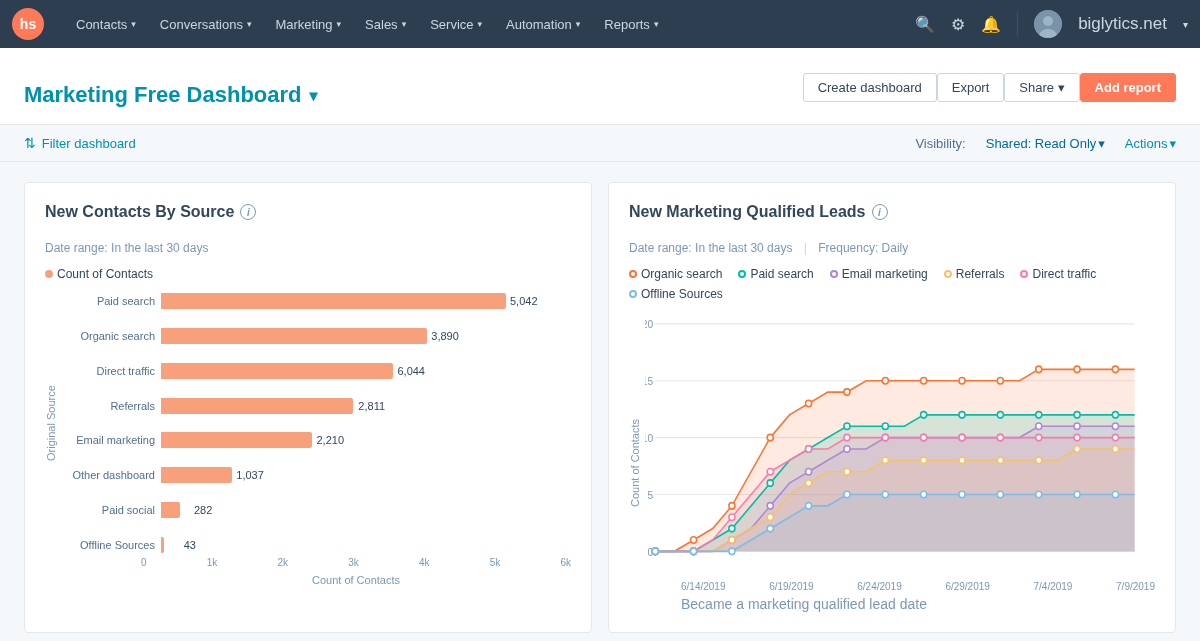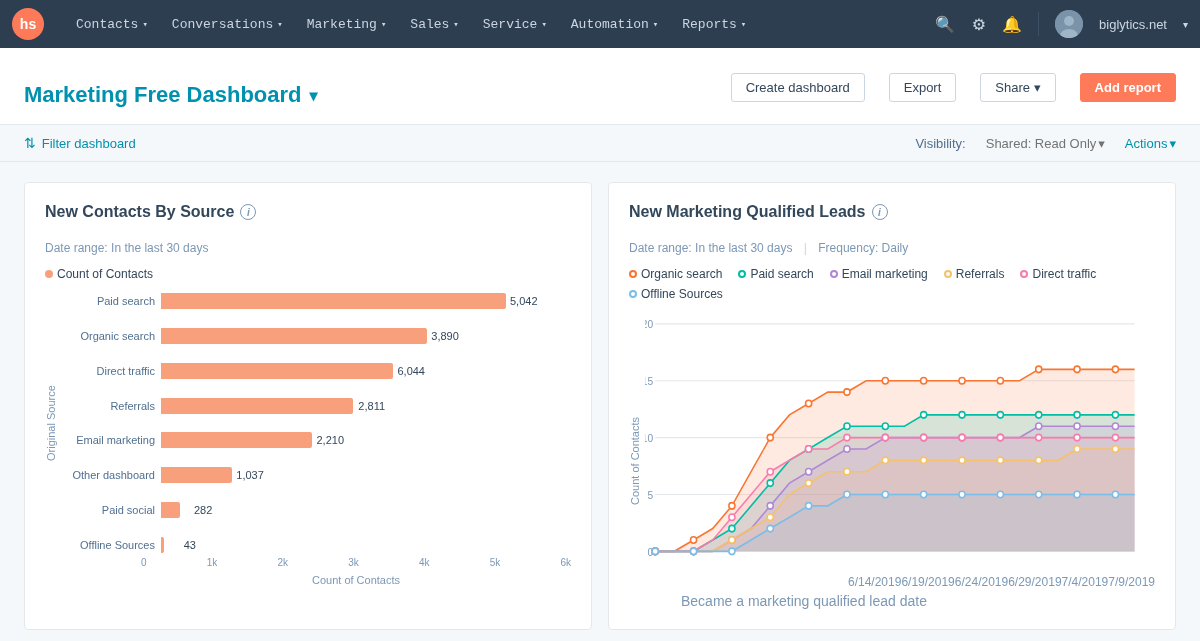--- a/index.html
+++ b/index.html
@@ -2,43 +2,43 @@
 <html><head>
   <meta charset="utf-8">
   <style>
     * { box-sizing: border-box; margin: 0; padding: 0; }
     body { font-family: -apple-system, BlinkMacSystemFont, 'Segoe UI', Helvetica, Arial, sans-serif; background: #f5f8fa; font-size: 13px; color: #33475b; }
 
     
     .nav { background: #2d3e50; display: flex; align-items: center; height: 48px; padding: 0 12px; }
     .nav-logo { width: 32px; height: 32px; margin-right: 20px; flex-shrink: 0; }
     .nav-logo svg { width: 32px; height: 32px; }
-    .nav-items { display: flex; align-items: center; flex: 1; font-family: Liberation Mono, monospace; }
+    .nav-items { display: flex; align-items: center; flex: 1; }
     .nav-item { color: #cbd6e2; font-size: 13px; padding: 0 12px; height: 48px; display: flex; align-items: center; cursor: pointer; white-space: nowrap; }
     .nav-item .arrow { margin-left: 4px; font-size: 9px; }
     .nav-right { display: flex; align-items: center; gap: 16px; margin-left: auto; }
     .nav-icon { color: #cbd6e2; font-size: 16px; cursor: pointer; }
     .nav-divider { width: 1px; height: 24px; background: #3d5166; }
     .nav-avatar { width: 28px; height: 28px; border-radius: 50%; background: #7b93a8; display: flex; align-items: center; justify-content: center; overflow: hidden; }
-    .nav-user { color: #cbd6e2; font-size: 13px; cursor: pointer; }
+    .nav-user { color: #cbd6e2; font-size: 17px; cursor: pointer; }
 
     
     .page-header { background: #fff; padding: 18px 24px 16px; border-bottom: 1px solid #e5e8eb; display: flex; align-items: center; }
     .dashboard-title { font-size: 22px; font-weight: 600; color: #0091ae; display: flex; align-items: center; gap: 8px; margin-top: 16px; }
     .dashboard-title-arrow { color: #0091ae; font-size: 16px; cursor: pointer; }
-    .header-actions { margin-left: auto; display: flex; gap: 24px; align-items: flex-end; }
+    .header-actions { margin-left: auto; display: flex; gap: 0; align-items: flex-end; }
     .btn-outline { border: 1px solid #cbd6e2; background: #fff; color: #33475b; padding: 6px 14px; border-radius: 3px; font-size: 13px; cursor: pointer; display: flex; align-items: center; gap: 4px; }
     .btn-primary { background: #ff7a59; border: 1px solid #ff7a59; color: #fff; padding: 6px 14px; border-radius: 3px; font-size: 13px; cursor: pointer; font-weight: 600; }
 
     
     .toolbar { background: #f5f8fa; padding: 10px 24px; display: flex; align-items: center; border-bottom: 1px solid #e5e8eb; }
     .filter-btn { color: #0091ae; font-size: 13px; cursor: pointer; display: flex; align-items: center; gap: 6px; }
     .toolbar-right { margin-left: auto; display: flex; align-items: center; gap: 20px; font-size: 13px; color: #516f90; }
     .toolbar-right .visibility-label { color: #516f90; }
-    .toolbar-right .visibility-value { color: #737373; cursor: pointer; display: flex; align-items: center; gap: 2px; }
+    .toolbar-right .visibility-value { color: #0369a1; cursor: pointer; display: flex; align-items: center; gap: 2px; }
     .toolbar-right .actions-btn { color: #0091ae; cursor: pointer; display: flex; align-items: center; gap: 2px; }
 
     
     .content { padding: 20px 24px; display: flex; gap: 16px; }
 
     
     .card { background: #fff; border: 1px solid #e5e8eb; border-radius: 4px; padding: 20px; flex: 1; min-width: 0; }
 
     
     .chart-title { font-size: 16px; font-weight: 600; color: #33475b; display: flex; align-items: center; gap: 6px; margin-bottom: 20px; }
@@ -62,21 +62,21 @@
     .bar-fill { height: 100%; background: #f8a07b; border-radius: 0 2px 2px 0; position: relative; }
     .bar-value { position: absolute; right: -32px; top: 50%; transform: translateY(-50%); font-size: 11px; color: #33475b; white-space: nowrap; }
     .bar-x-axis { display: flex; justify-content: space-between; padding: 4px 0 0 96px; font-size: 10px; color: #7c98b6; }
     .bar-x-title { text-align: center; font-size: 11px; color: #7c98b6; margin-top: 6px; padding-left: 96px; }
 
     
     .line-chart-area { position: relative; width: 100%; height: 260px; }
     .line-chart-svg { width: 100%; height: 100%; }
 
     
-    .x-axis-labels { display: flex; justify-content: flex-end; padding: 0 0 0 36px; font-size: 12px; color: #7c98b6; margin-top: 2px; }
+    .x-axis-labels { display: flex; justify-content: space-between; padding: 0 0 0 36px; font-size: 10px; color: #7c98b6; margin-top: 8px; }
     .x-axis-title { text-align: left; font-size: 14px; color: #7c98b6; margin-top: 4px; padding-left: 36px; }
     .line-y-label { writing-mode: vertical-rl; transform: rotate(180deg); font-size: 11px; color: #7c98b6; text-align: center; margin-right: 4px; flex-shrink: 0; }
   </style>
 </head>
 <body>
 
 <nav class="nav">
   <div class="nav-logo">
     <svg viewBox="0 0 32 32" fill="none">
       <circle cx="16" cy="16" r="16" fill="#ff7a59"></circle>

